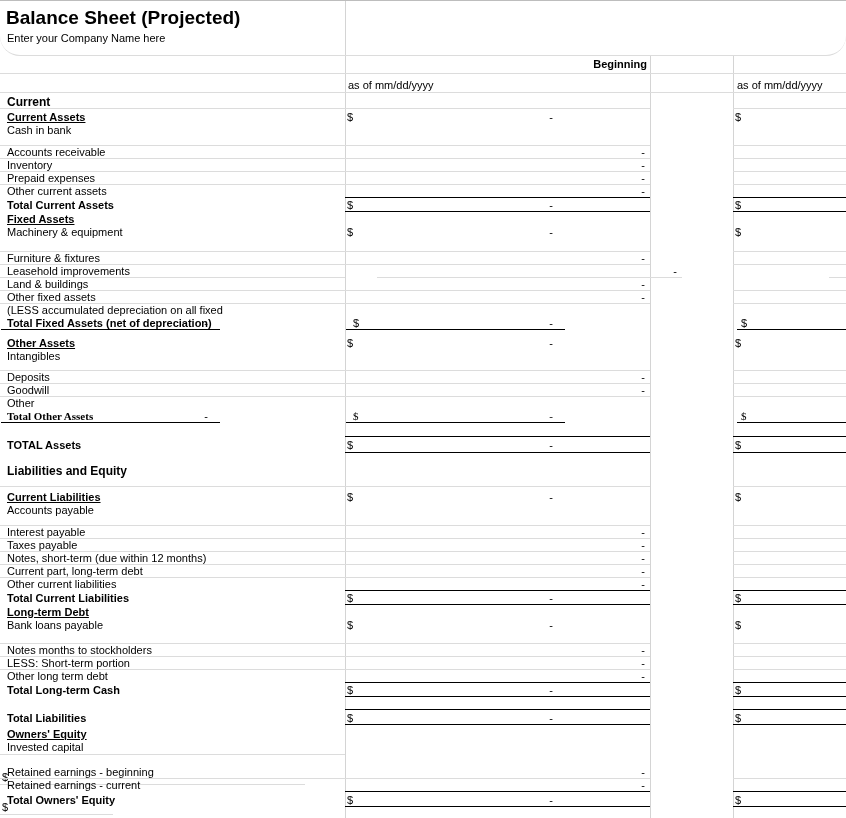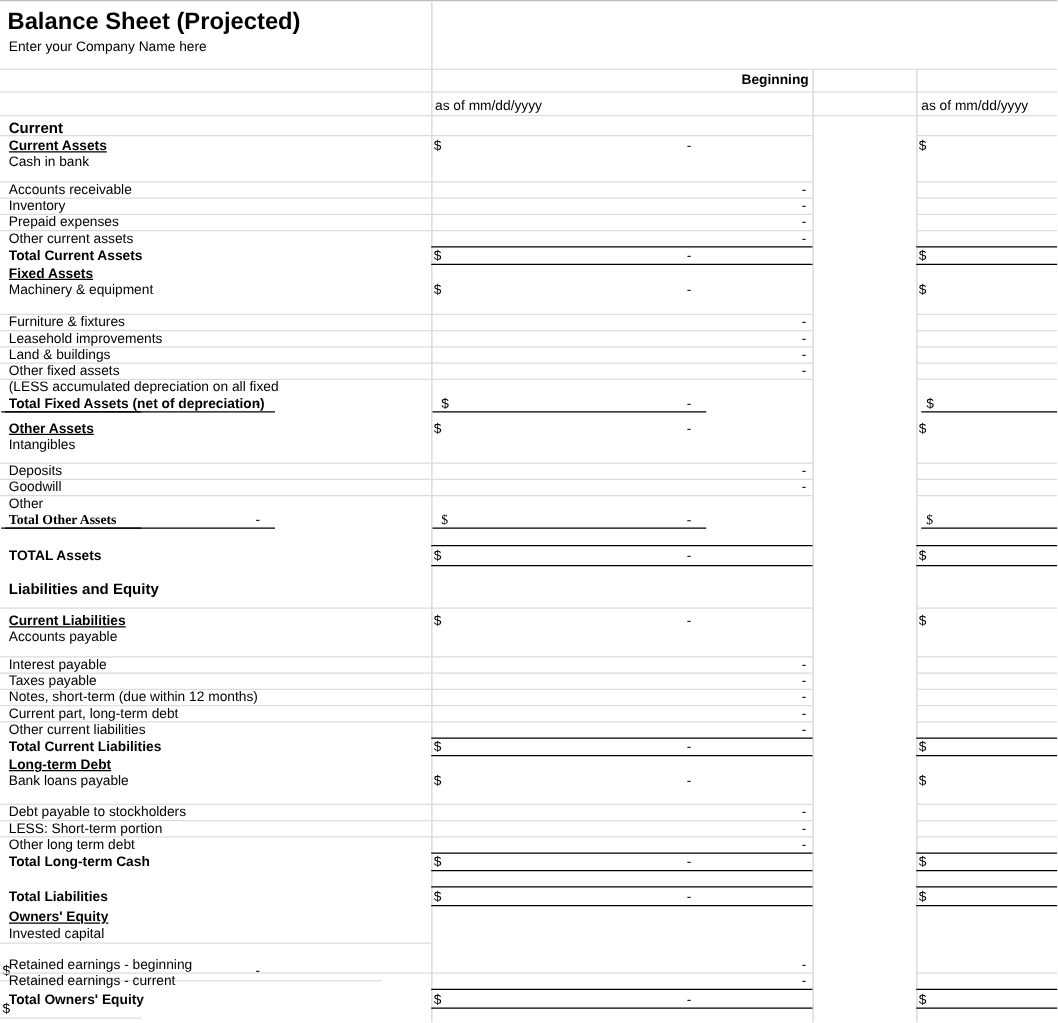--- a/index.html
+++ b/index.html
@@ -1,21 +1,21 @@
 <!DOCTYPE html>
 <html><head>
 <meta charset="utf-8">
 <style>
   html,body{margin:0;padding:0;background:#fff;}
   .sheet{position:relative;width:846px;height:818px;background:#fff;overflow:hidden;
          font-family:"Liberation Sans",sans-serif;font-size:11px;color:#000;
          border-top:1px solid #bdbdbd;box-sizing:border-box;}
   .vl{position:absolute;width:1px;background:#d4d4d4;}
   #rows{position:relative;}
-  .title-block{position:relative;height:55px;border-bottom:1px solid #dcdcdc;box-sizing:border-box;}
+  .title-block{position:relative;height:55px;border-bottom:1px solid #dcdcdc;box-sizing:border-box;border-radius:20px;}
   .t1{font-size:19px;font-weight:bold;padding:6px 0 0 6px;letter-spacing:0;}
   .t2{font-size:11px;padding:3px 0 0 7px;}
   .row{display:flex;box-sizing:border-box;}
   .c{box-sizing:border-box;position:relative;flex:none;}
   .lbl{width:345px;padding-left:7px;}
   .p1{width:305px;}
   .gap{width:83px;}
   .p2{width:113px;}
   .gl{border-bottom:1px solid #dcdcdc;}
   .bb{border-bottom:1px solid #000;}
@@ -180,21 +180,21 @@
           <div class="ln ">Furniture &amp; fixtures</div>
         </div>
         <div class="c p1 gl">
           <div class="v" style="margin-top: 0px;">
             <span class="dr">-</span>
           </div>
         </div>
         <div class="c gap"></div>
         <div class="c p2 gl"></div>
       </div>
-      <div class="row" style="height: 13px;">
+      <div class="row" style="height: 13px; gap: 32px;">
         <div class="c lbl gl">
           <div class="ln ">Leasehold improvements</div>
         </div>
         <div class="c p1 gl">
           <div class="v" style="margin-top: 0px;">
             <span class="dr">-</span>
           </div>
         </div>
         <div class="c gap"></div>
         <div class="c p2 gl"></div>
@@ -472,21 +472,21 @@
         </div>
         <div class="c gap"></div>
         <div class="c p2 gl">
           <div class="v" style="margin-top: 14px;">
             <span class="cu">$</span>
           </div>
         </div>
       </div>
       <div class="row" style="height: 13px;">
         <div class="c lbl gl">
-          <div class="ln ">Debt payable to stockholders</div>
+          <div class="ln ">Notes months to stockholders</div>
         </div>
         <div class="c p1 gl">
           <div class="v" style="margin-top: 0px;">
             <span class="dr">-</span>
           </div>
         </div>
         <div class="c gap"></div>
         <div class="c p2 gl"></div>
       </div>
       <div class="row" style="height: 13px;">

